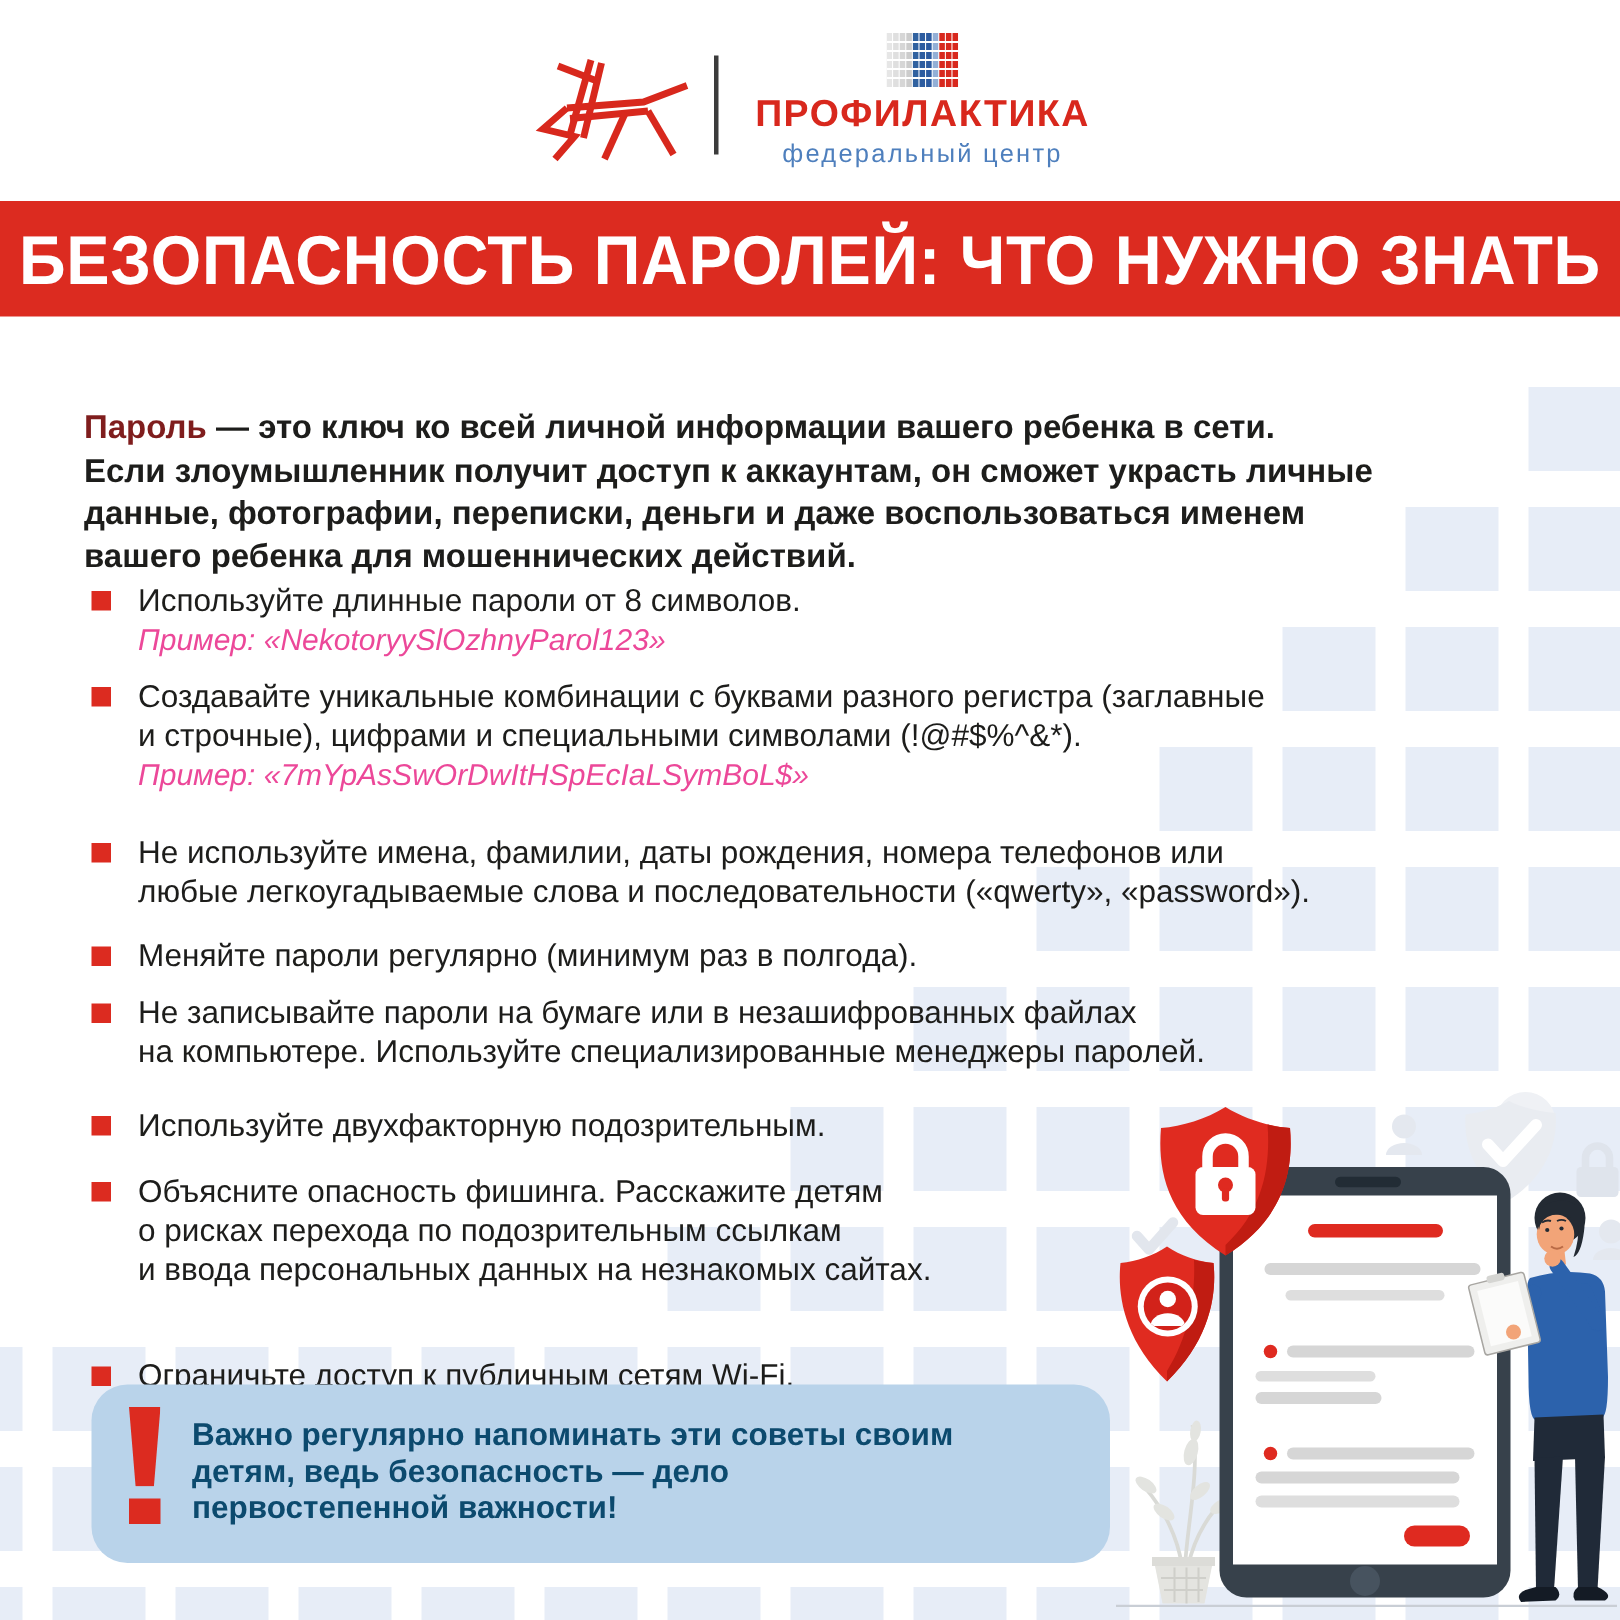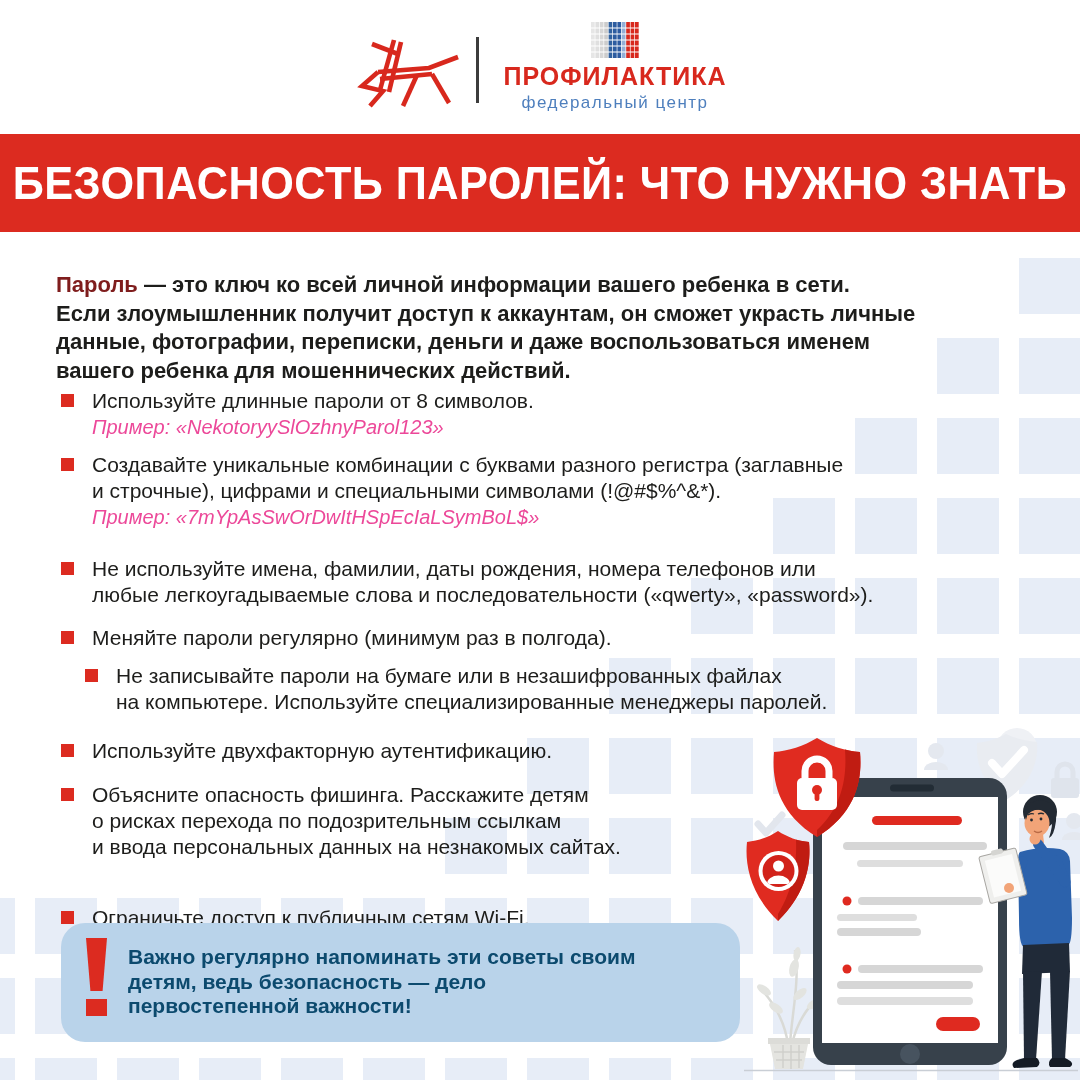--- a/index.html
+++ b/index.html
@@ -20,36 +20,36 @@
   .m8{left:0;top:818px;width:438px;height:80px;}
   
   .header{position:absolute;left:0;top:0;width:1080px;height:134px;background:#fff;z-index:2;}
   .chair-logo{position:absolute;left:353px;top:29px;}
   .divider{position:absolute;left:476px;top:37px;width:3px;height:66px;background:#3c3c3c;}
   .brand{position:absolute;left:500px;top:22px;width:230px;text-align:center;}
   .brand-grid{display:block;margin:0 auto 6px auto;}
   .brand-title{font-weight:bold;font-size:25px;letter-spacing:1px;color:#d8281d;line-height:1;}
   .brand-sub{font-size:17px;letter-spacing:1.5px;color:#4e7fbd;margin-top:4px;}
   
-  .banner{position:absolute;left:0;top:134px;width:1080px;height:98px;background:#dc2b20;z-index:2;
+  .banner{position:absolute;left:0;top:134px;width:1080px;height:77px;background:#dc2b20;z-index:2;
           display:flex;align-items:center;justify-content:center;}
   .banner h1{margin:0;color:#fff;font-size:46px;font-weight:bold;white-space:nowrap;
              letter-spacing:.5px;transform:scaleX(.94);}
   
   .intro{position:absolute;left:56px;top:249px;width:950px;z-index:2;
          font-size:22px;font-weight:bold;line-height:28.5px;white-space:pre-line;}
   .intro .lead{color:#7f1d1d;}
   
   .tips{list-style:none;margin:0;padding:0;z-index:2;}
   .tips li{position:absolute;left:92px;width:960px;font-size:21px;line-height:26px;
            white-space:pre-line;z-index:2;}
   .tips li::before{content:"";position:absolute;left:-31px;top:6px;width:13px;height:13px;background:#dc2b20;}
   .tips li:nth-child(1){top:388px;} .tips li:nth-child(2){top:452px;}
   .tips li:nth-child(3){top:556px;} .tips li:nth-child(4){top:625px;}
-  .tips li:nth-child(5){top:663px;margin-left:24px;} .tips li:nth-child(6){top:738px;}
+  .tips li:nth-child(5){top:663px;} .tips li:nth-child(6){top:738px;}
   .tips li:nth-child(7){top:782px;} .tips li:nth-child(8){top:905px;}
   .example{font-style:italic;color:#ec4899;font-size:20px;}
   
   .callout{position:absolute;left:61px;top:923px;width:679px;height:119px;background:#b9d3ea;
            border-radius:24px;z-index:3;}
   .excl-bar{position:absolute;left:86px;top:938px;width:21px;height:53px;background:#dc2b20;z-index:4;
             clip-path:polygon(0 0,100% 0,79% 100%,21% 100%);}
   .excl-dot{position:absolute;left:86px;top:999px;width:21px;height:17px;background:#dc2b20;z-index:4;}
   .callout-text{position:absolute;left:128px;top:945px;width:590px;z-index:4;font-size:21px;
                 font-weight:bold;color:#0c4a6e;line-height:24.5px;white-space:pre-line;}
@@ -122,21 +122,21 @@
 
   <ul class="tips">
     <li><span>Используйте длинные пароли от 8 символов.</span><div class="example">Пример: «NekotoryySlOzhnyParol123»</div></li>
     <li><span>Создавайте уникальные комбинации с буквами разного регистра (заглавные
 и строчные), цифрами и специальными символами (!@#$%^&amp;*).</span><div class="example">Пример: «7mYpAsSwOrDwItHSpEcIaLSymBoL$»</div></li>
     <li><span>Не используйте имена, фамилии, даты рождения, номера телефонов или
 любые легкоугадываемые слова и последовательности («qwerty», «password»).</span></li>
     <li><span>Меняйте пароли регулярно (минимум раз в полгода).</span></li>
     <li><span>Не записывайте пароли на бумаге или в незашифрованных файлах
 на компьютере. Используйте специализированные менеджеры паролей.</span></li>
-    <li><span>Используйте двухфакторную аутентификацию.</span></li>
+    <li><span>Используйте двухфакторную подозрительным.</span></li>
     <li><span>Объясните опасность фишинга. Расскажите детям
 о рисках перехода по подозрительным ссылкам
 и ввода персональных данных на незнакомых сайтах.</span></li>
     <li><span>Ограничьте доступ к публичным сетям Wi-Fi.</span></li>
   </ul>
 
   <div class="callout"></div>
   <div class="excl-bar"></div>
   <div class="excl-dot"></div>
   <div class="callout-text">Важно регулярно напоминать эти советы своим

